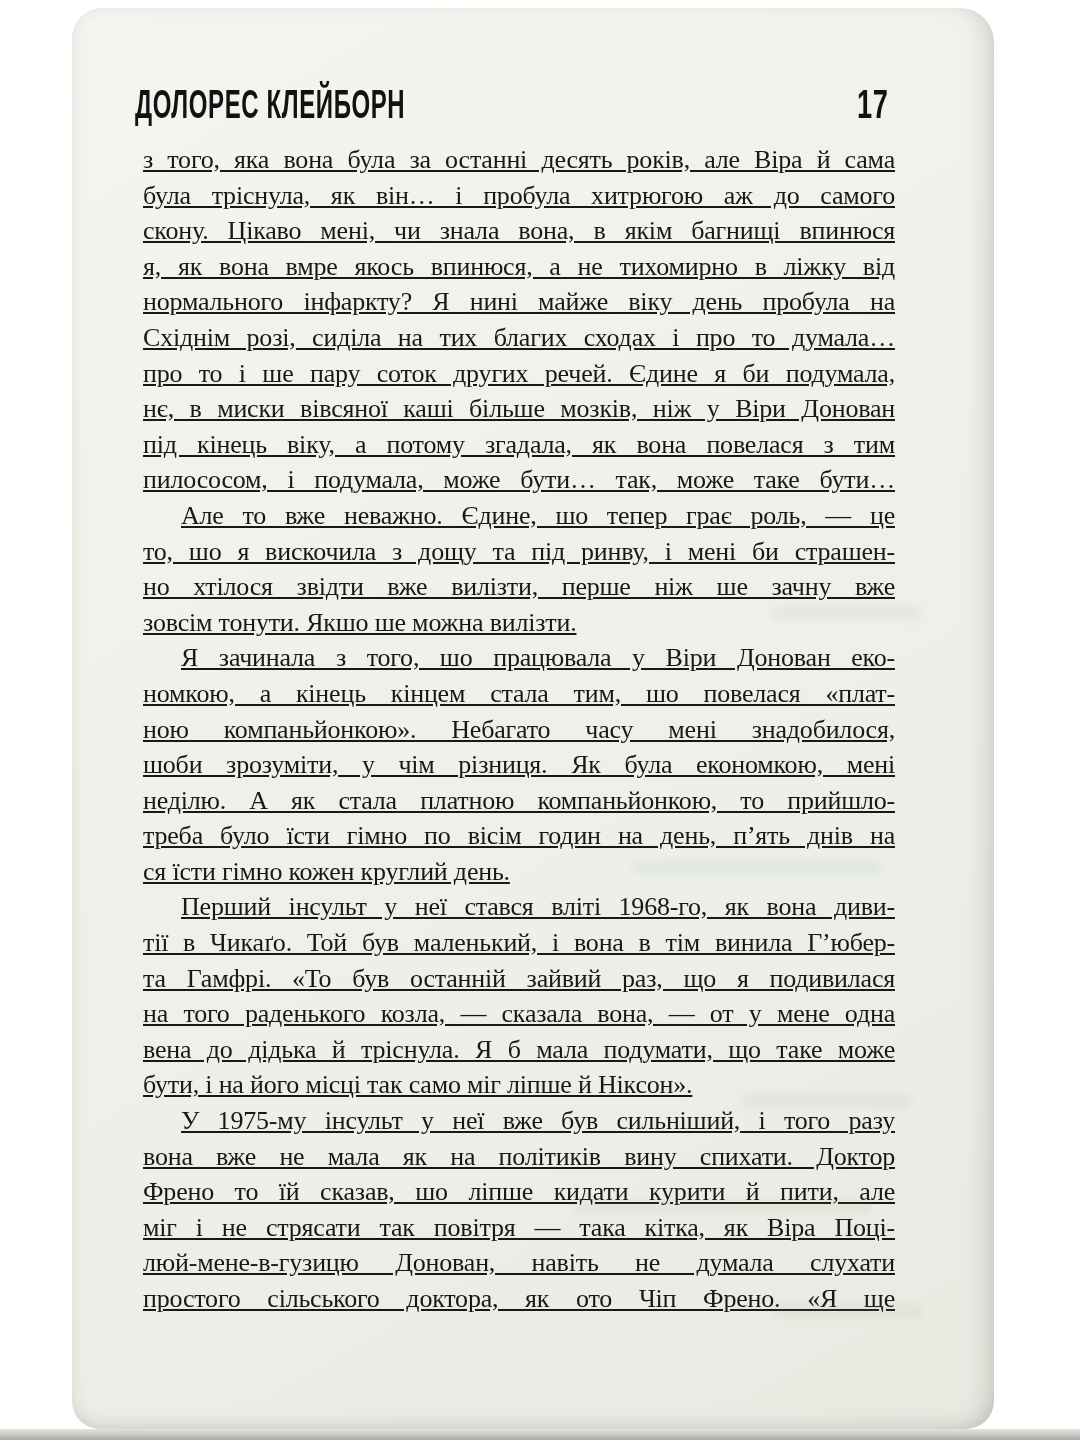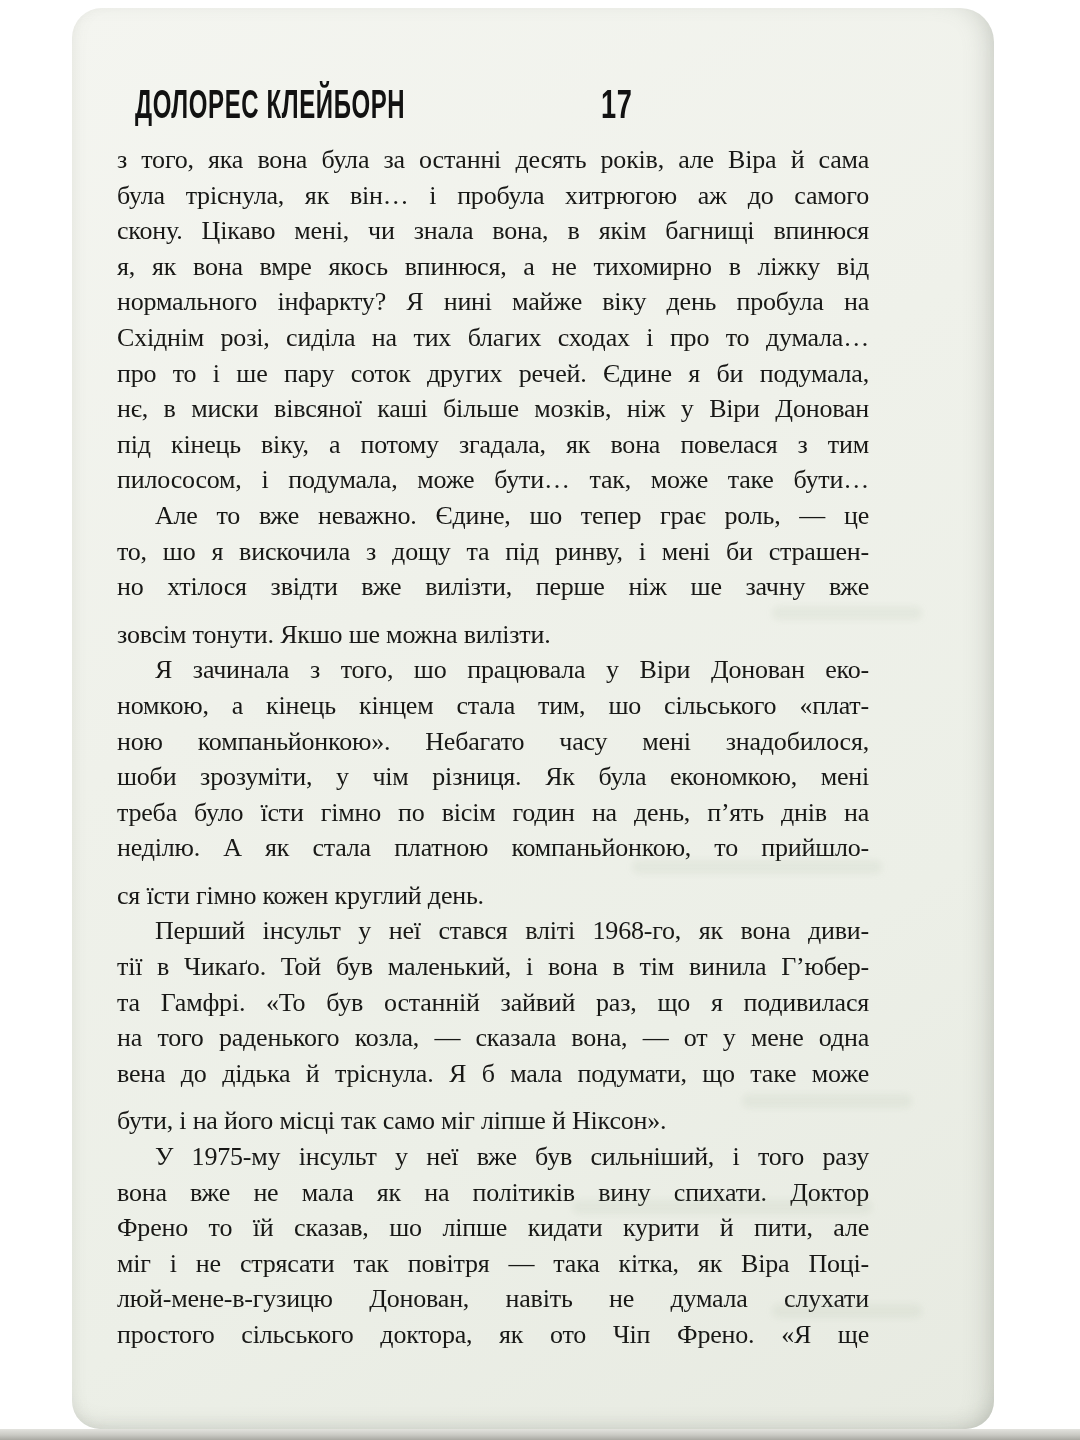--- a/index.html
+++ b/index.html
@@ -17,43 +17,43 @@
     width: 922px; height: 1421px;
     background: linear-gradient(150deg, #f4f5f0 0%, #eff1ea 40%, #ecefe7 70%, #e7eae1 100%);
     border-radius: 30px 34px 28px 28px;
     box-shadow:
       inset -18px 0 26px -14px rgba(110,115,105,0.30),
       inset 0 -14px 20px -12px rgba(110,115,105,0.22),
       inset 12px 0 20px -16px rgba(110,115,105,0.14);
   }
   .header {
     position: absolute; left: 63px; right: 106px; top: 76px;
-    display: flex; align-items: flex-start;
+    display: flex; justify-content: space-between; align-items: flex-start;
     color: #101010;
   }
   .condensed {
     font-family: "Liberation Sans", "DejaVu Sans", sans-serif;
     font-weight: 700; font-size: 40px; line-height: 40px;
     letter-spacing: 1px; white-space: nowrap; color: #121212;
   }
   .running-title { transform: scaleX(0.60); transform-origin: left top; }
   .page-number  { transform: scaleX(0.68); transform-origin: right top; }
   .bodytext {
-    position: absolute; left: 45px; top: 134px; width: 752px;
+    position: absolute; left: 71px; top: 134px; width: 752px;
     font-size: 26px; line-height: 35.6px;
-    color: #181816; letter-spacing: -0.2px;
+    color: #181816; letter-spacing: -0.2px; text-decoration: underline;
   }
   .para { margin: 0; }
   .line {
     height: 35.6px;
     text-align: justify;
     text-align-last: justify;
     white-space: normal;
   }
-  .line.endline { text-align-last: left; margin-top: 12px; }
+  .line.endline { text-align-last: left; }
   .line.indent  { text-indent: 38px; }
   
   .smudge {
     position: absolute; height: 14px; border-radius: 7px;
     background: rgba(150, 165, 140, 0.10); filter: blur(3px);
   }
   .photo-strip {
     position: absolute; left: 0; right: 0; bottom: 0; height: 11px;
     background: linear-gradient(180deg, #e3e3de 0%, #c9c9c3 55%, #a9a9a2 100%);
   }
@@ -83,25 +83,25 @@
           <div class="line">пилососом, і подумала, може бути… так, може таке бути…</div>
         </div>
         <div class="para">
           <div class="line indent">Але то вже неважно. Єдине, шо тепер грає роль, — це</div>
           <div class="line">то, шо я вискочила з дощу та під ринву, і мені би страшен-</div>
           <div class="line">но хтілося звідти вже вилізти, перше ніж ше зачну вже</div>
           <div class="line endline">зовсім тонути. Якшо ше можна вилізти.</div>
         </div>
         <div class="para">
           <div class="line indent">Я зачинала з того, шо працювала у Віри Донован еко-</div>
-          <div class="line">номкою, а кінець кінцем стала тим, шо сільського «плат-</div>
+          <div class="line">номкою, а кінець кінцем стала тим, шо повелася «плат-</div>
           <div class="line">ною компаньйонкою». Небагато часу мені знадобилося,</div>
           <div class="line">шоби зрозуміти, у чім різниця. Як була економкою, мені</div>
+          <div class="line">неділю. А як стала платною компаньйонкою, то прийшло-</div>
           <div class="line">треба було їсти гімно по вісім годин на день, п’ять днів на</div>
-          <div class="line">неділю. А як стала платною компаньйонкою, то прийшло-</div>
           <div class="line endline">ся їсти гімно кожен круглий день.</div>
         </div>
         <div class="para">
           <div class="line indent">Перший інсульт у неї стався вліті 1968-го, як вона диви-</div>
           <div class="line">тії в Чикаґо. Той був маленький, і вона в тім винила Г’юбер-</div>
           <div class="line">та Гамфрі. «То був останній зайвий раз, що я подивилася</div>
           <div class="line">на того раденького козла, — сказала вона, — от у мене одна</div>
           <div class="line">вена до дідька й тріснула. Я б мала подумати, що таке може</div>
           <div class="line endline">бути, і на його місці так само міг ліпше й Ніксон».</div>
         </div>

